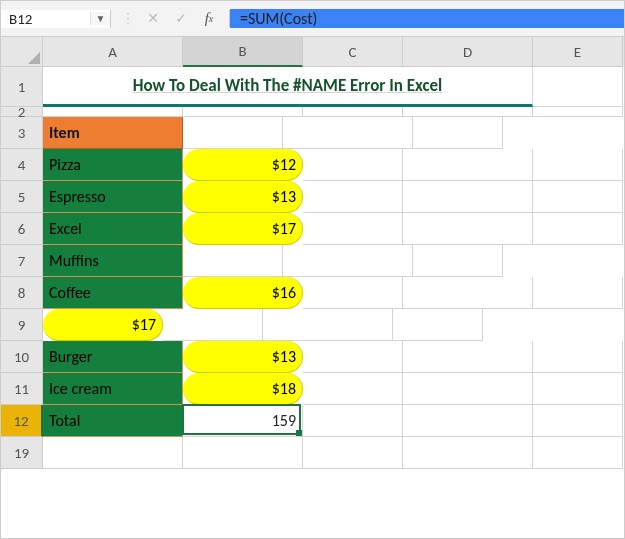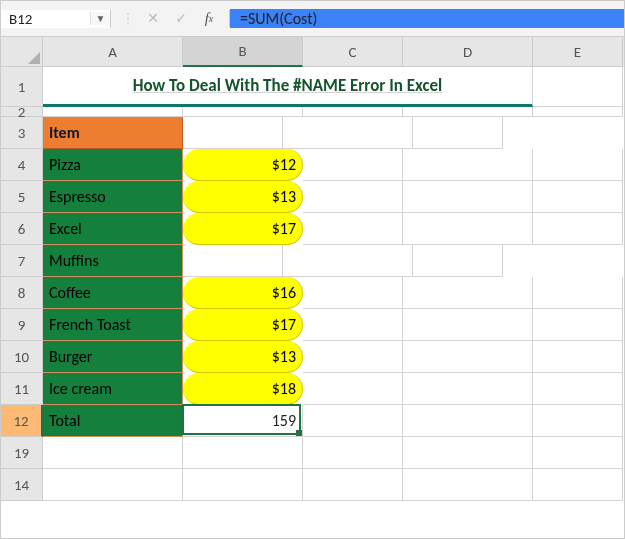--- a/index.html
+++ b/index.html
@@ -134,21 +134,21 @@
     display: flex;
     align-items: center;
     justify-content: center;
     border-right: 1px solid #ccc;
     border-bottom: 1px solid #ccc;
     background: #e6e6e6;
     color: #555;
     font-size: 15px;
   }
   .rowhdr.sel {
-    background: #fdba74;
+    background: #eab308;
     border-right: 2px solid #217346;
   }
   .cell {
     border-right: 1px solid #d4d4d4;
     border-bottom: 1px solid #d4d4d4;
     padding: 0 6px;
     display: flex;
     align-items: center;
     font-size: 16px;
     overflow: hidden;
@@ -287,21 +287,20 @@
     <div class="row">
       <div class="rowhdr">8</div>
       <div class="cell cA fill-orange">Coffee</div>
       <div class="cell cB fill-yellow right">$16</div>
       <div class="cell cC"></div>
       <div class="cell cD"></div>
       <div class="cell cE"></div>
     </div>
     <div class="row">
       <div class="rowhdr">9</div>
-      <div class="cell cA fill-orange">French Toast</div>
       <div class="cell cB fill-yellow right">$17</div>
       <div class="cell cC"></div>
       <div class="cell cD"></div>
       <div class="cell cE"></div>
     </div>
     <div class="row">
       <div class="rowhdr">10</div>
       <div class="cell cA fill-orange">Burger</div>
       <div class="cell cB fill-yellow right">$13</div>
       <div class="cell cC"></div>
@@ -327,27 +326,19 @@
     </div>
 
     <div class="row">
       <div class="rowhdr">19</div>
       <div class="cell cA"></div>
       <div class="cell cB"></div>
       <div class="cell cC"></div>
       <div class="cell cD"></div>
       <div class="cell cE"></div>
     </div>
-    <div class="row">
-      <div class="rowhdr">14</div>
-      <div class="cell cA"></div>
-      <div class="cell cB"></div>
-      <div class="cell cC"></div>
-      <div class="cell cD"></div>
-      <div class="cell cE"></div>
-    </div>
 
     <div class="active-outline" id="outline" style="left: 181px; top: 367px; width: 119px; height: 31px;">
       <div class="fill-handle"></div>
     </div>
 
   </div>
 </div>
 
 </body></html>

